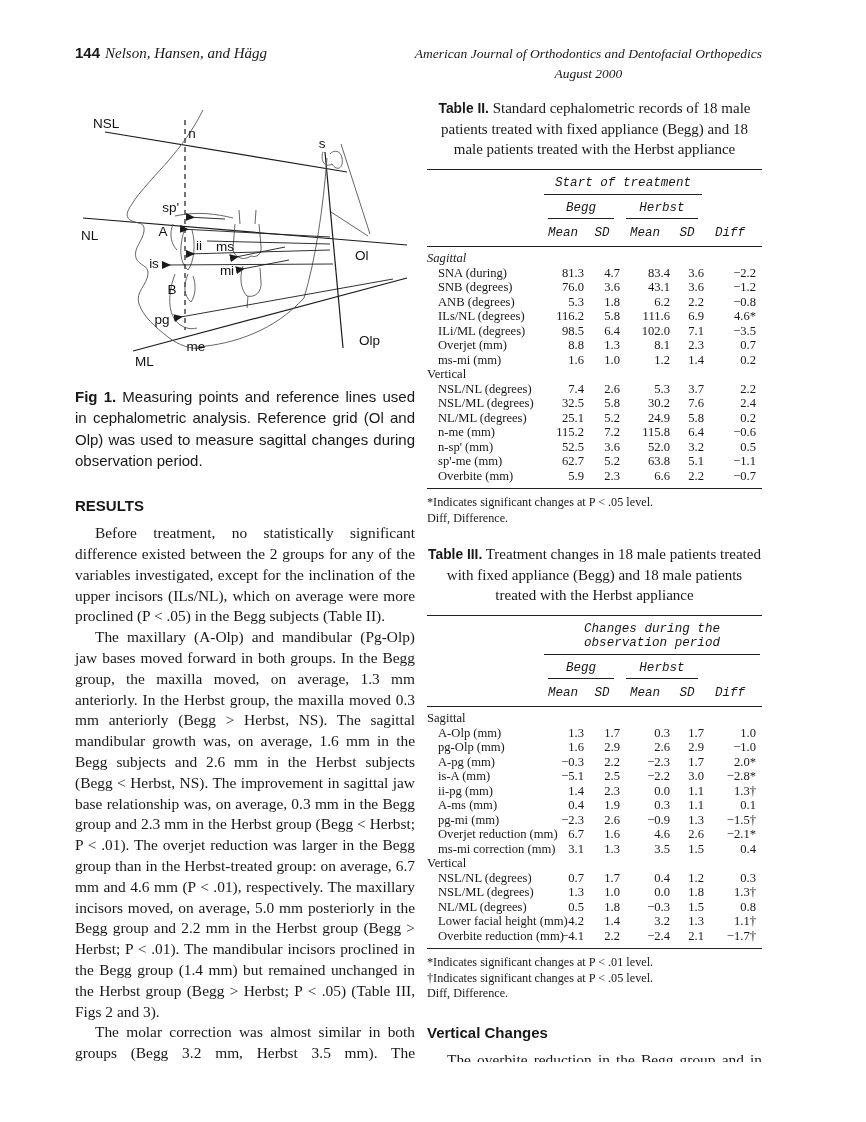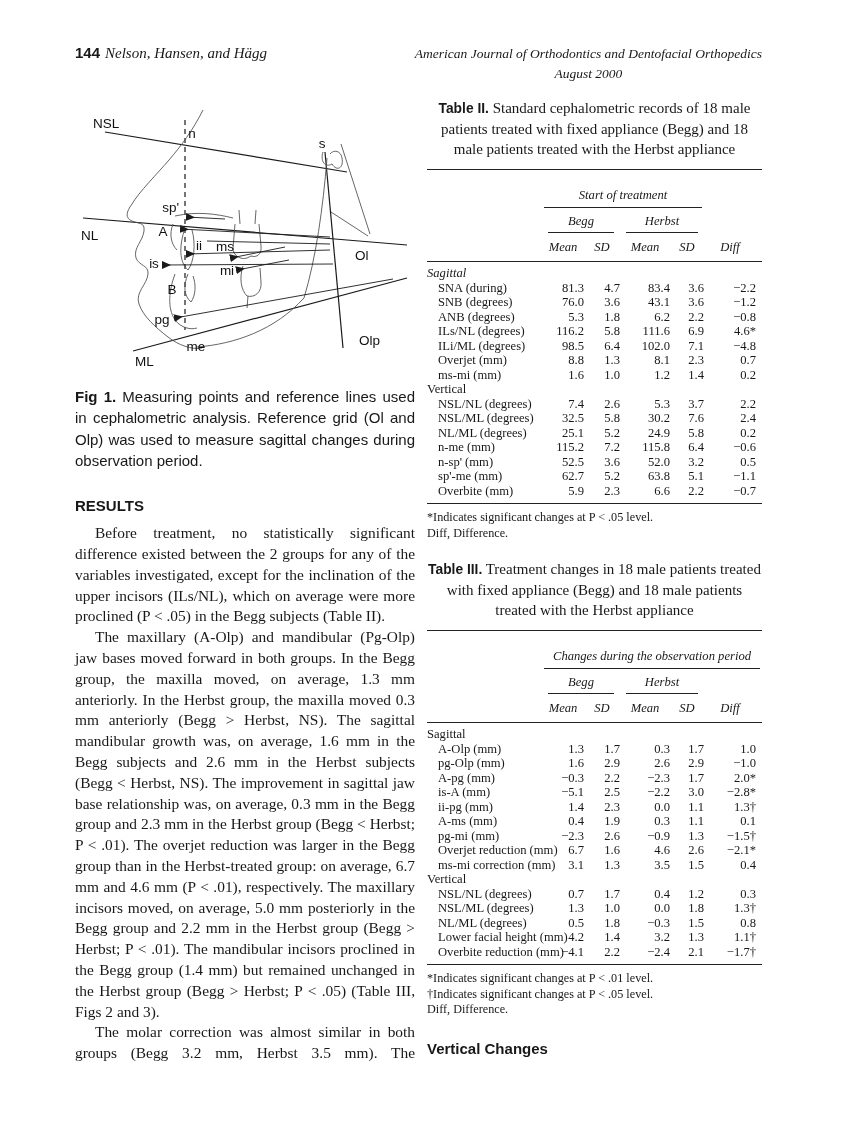--- a/index.html
+++ b/index.html
@@ -31,21 +31,21 @@
   
   .shead { font-family:"Liberation Sans",sans-serif; font-weight:bold; font-size:15px; margin:22px 0 9px; }
   .shead.first { margin-top:26px; }
   p.body { font-family:"Liberation Serif",serif; font-size:15.4px; line-height:20.8px; text-align:justify; margin:0; text-indent:20px; }
 
   
   .ttitle { font-family:"Liberation Serif",serif; font-size:15px; line-height:20px; margin:0 0 10px;text-align:center; }
   .ttitle .tlab { font-family:"Liberation Sans",sans-serif; font-weight:bold; font-size:13.8px; }
   .ctable { font-family:"Liberation Serif",serif; font-size:12.6px; }
   .grid { display:grid; grid-template-columns:minmax(0,1fr) 42px 36px 50px 34px 58px; }
-  .thead { border-top:1.3px solid #222; border-bottom:1.8px solid #222; padding-top:18px; }
+  .thead { border-top:1.3px solid #222; border-bottom:1.8px solid #222; padding-top:6px;font-family:Liberation Mono, monospace; }
   .spanhead { text-align:center; font-style:italic; padding-bottom:4px; border-bottom:1px solid #222; margin:0 2px; }
   .span25 { grid-column:2/6; }
   .span26 { grid-column:2/7; }
   .ghead { text-align:center; font-style:italic; margin:6px 6px 0; padding-bottom:3px; border-bottom:1px solid #222; }
   .g-begg { grid-column:2/4; }
   .g-herbst { grid-column:4/6; }
   .chead { text-align:center; font-style:italic; padding:7px 0 6px; }
   .chead.diff { grid-column:6/7; padding-right:6px; }
   .tbody { padding:4px 0 5px; border-bottom:1.5px solid #222; }
   .trow { line-height:14.5px; }
@@ -206,21 +206,21 @@
                 <span class="tval">111.6</span>
                 <span class="tval">6.9</span>
                 <span class="tval diff">4.6*</span>
               </div>
               <div class="grid trow">
                 <span class="tlabel">ILi/ML (degrees)</span>
                 <span class="tval">98.5</span>
                 <span class="tval">6.4</span>
                 <span class="tval">102.0</span>
                 <span class="tval">7.1</span>
-                <span class="tval diff">−4.8</span>
+                <span class="tval diff">−3.5</span>
               </div>
               <div class="grid trow">
                 <span class="tlabel">Overjet (mm)</span>
                 <span class="tval">8.8</span>
                 <span class="tval">1.3</span>
                 <span class="tval">8.1</span>
                 <span class="tval">2.3</span>
                 <span class="tval diff">0.7</span>
               </div>
               <div class="grid trow">

